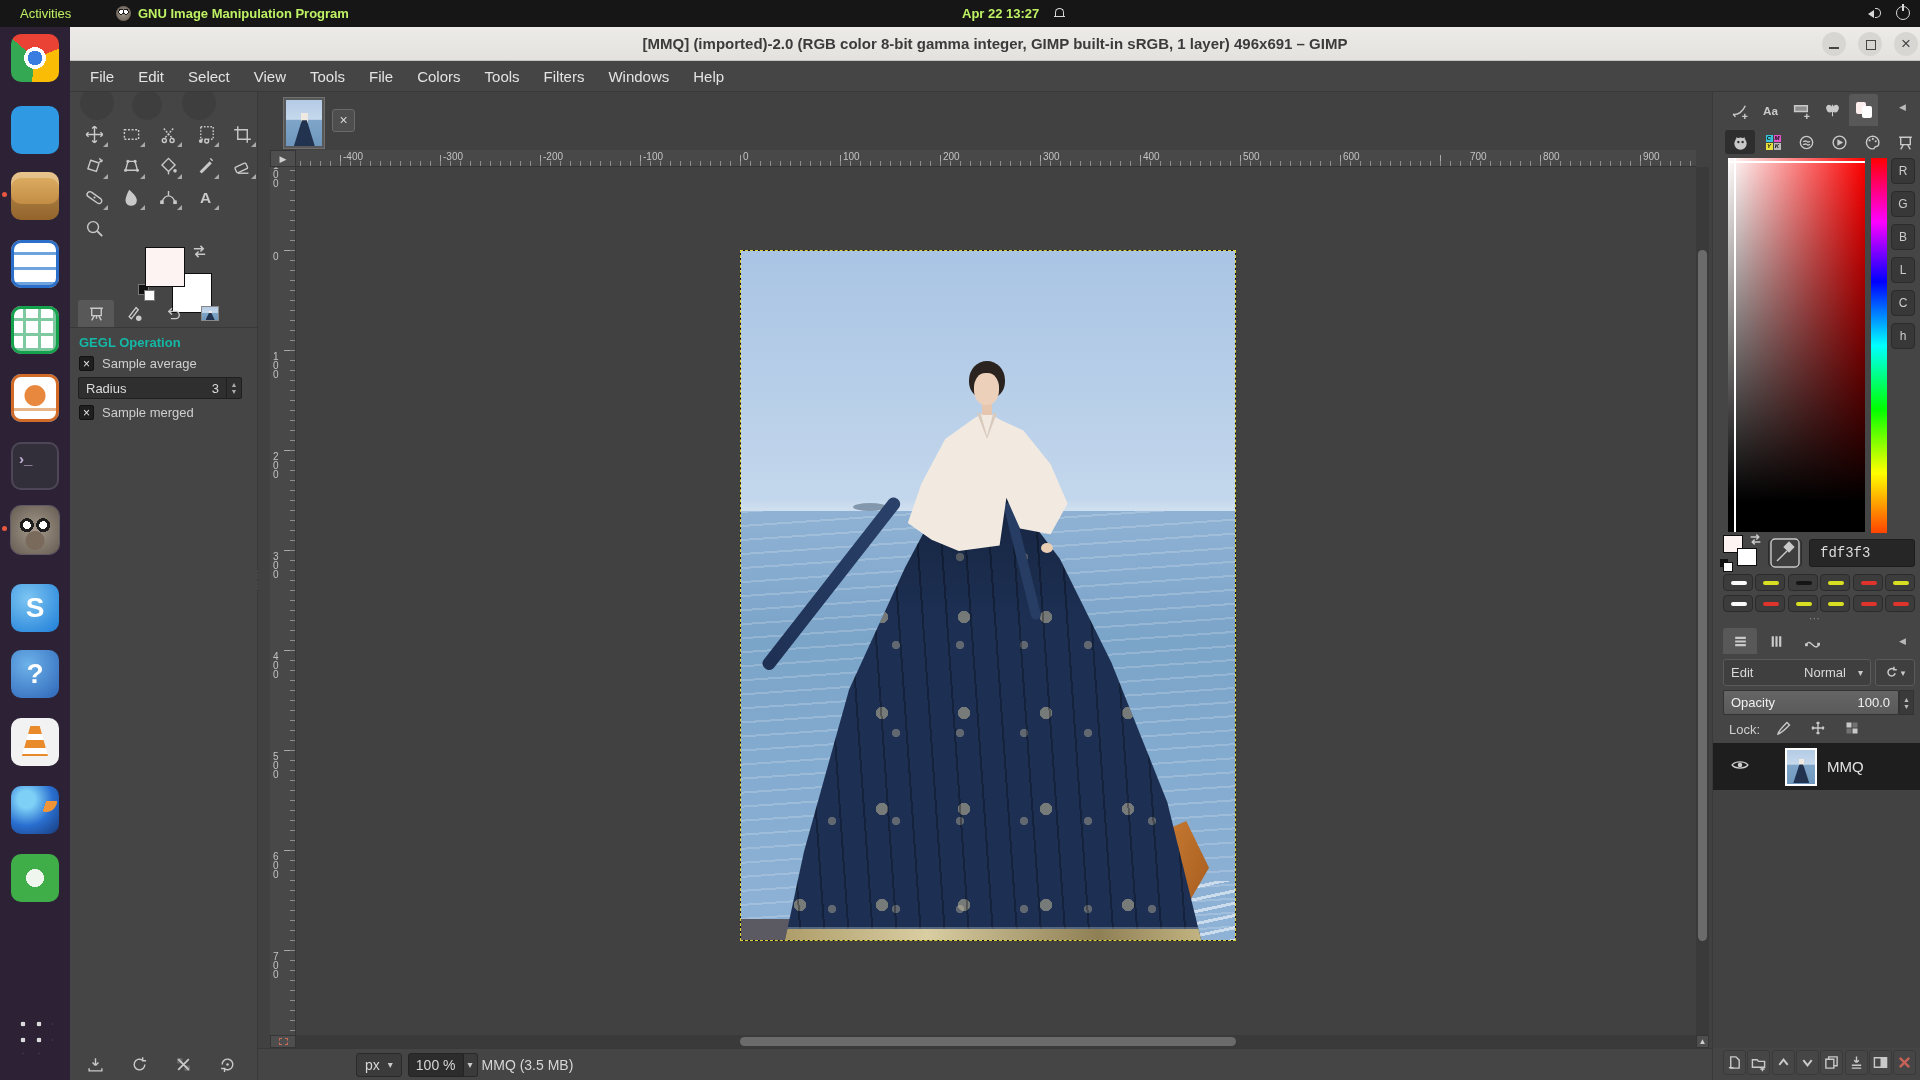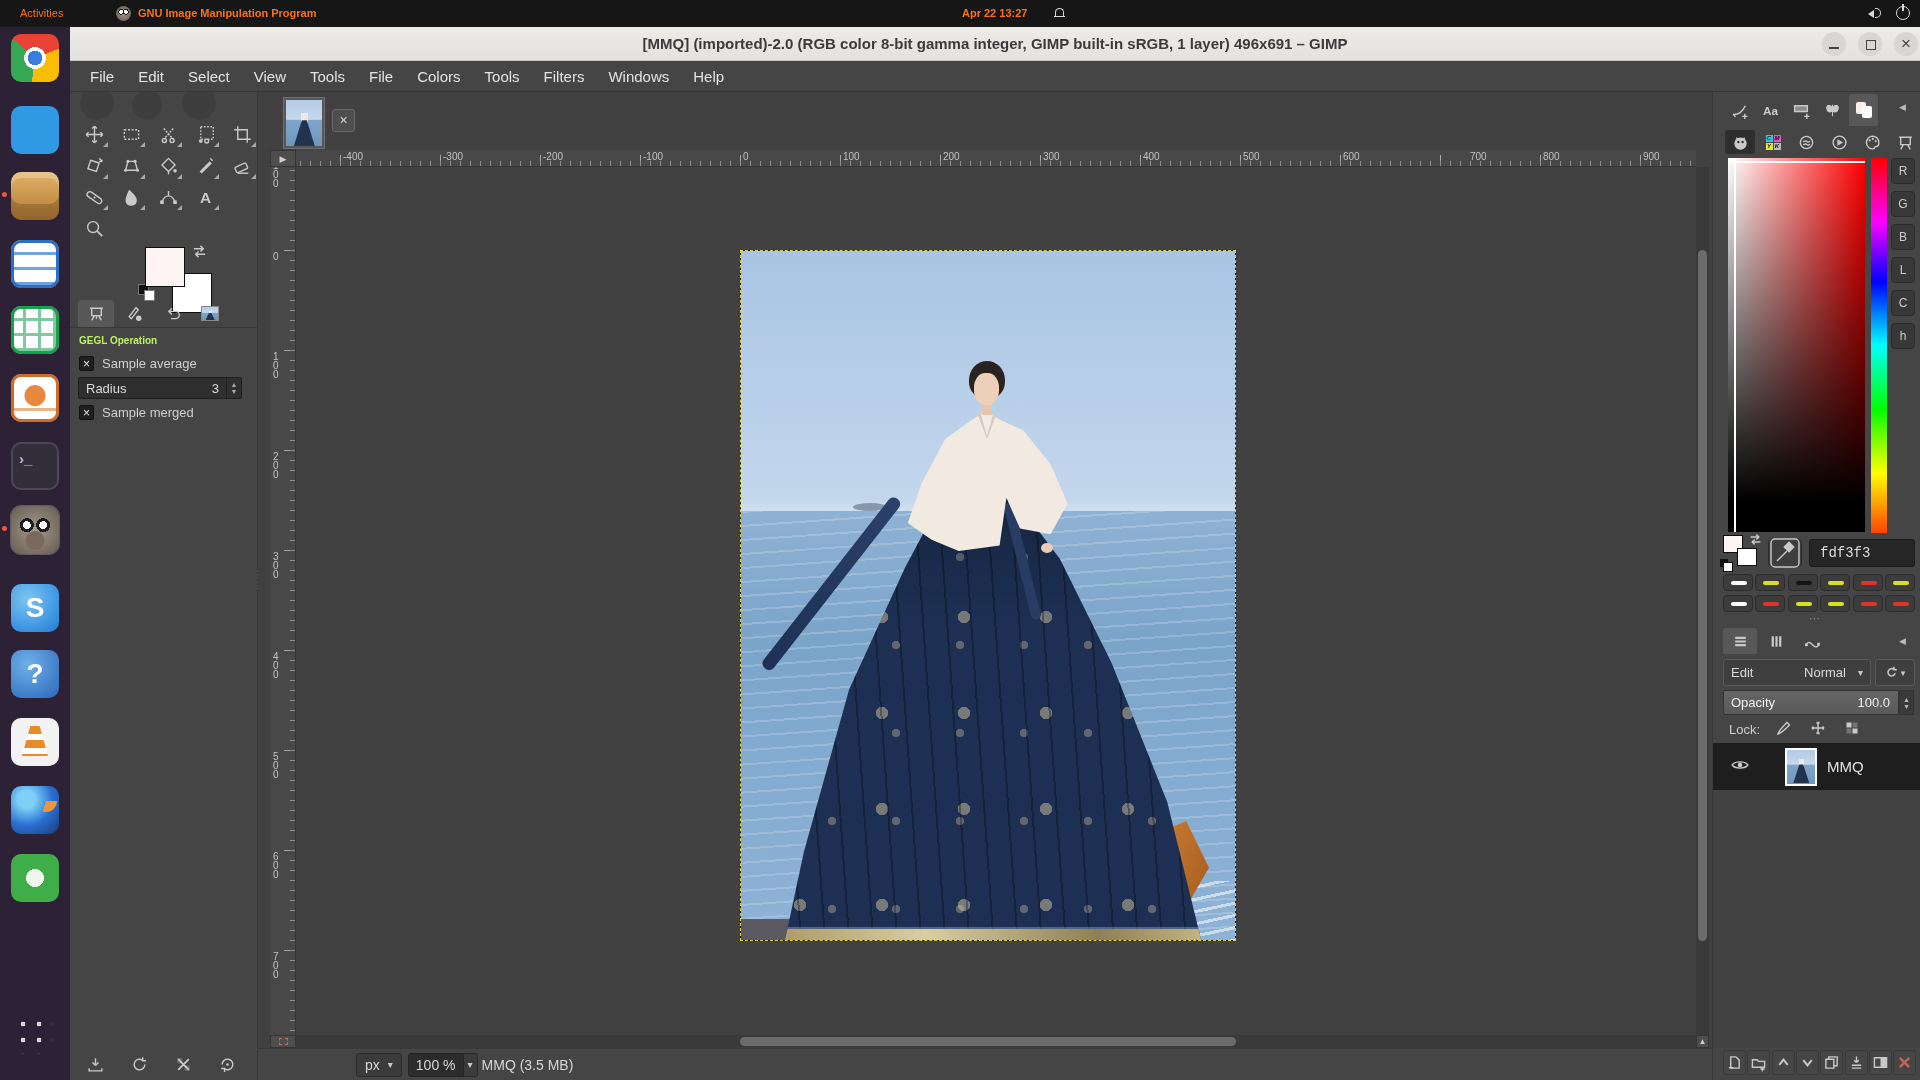--- a/index.html
+++ b/index.html
@@ -1,21 +1,21 @@
 <!DOCTYPE html>
 <html><head>
 <meta charset="utf-8">
 <style>
   html,body{margin:0;padding:0;background:#222;}
   *{box-sizing:border-box;font-family:"Liberation Sans","DejaVu Sans",sans-serif;}
   #stage{position:relative;width:1920px;height:1080px;background:#454545;overflow:hidden;}
   .abs{position:absolute;}
 
   
-  #topbar{left:0;top:0;width:1920px;height:36px;background:#161616;color:#f97316;font-size:11px;}
+  #topbar{left:0;top:0;width:1920px;height:36px;background:#161616;color:#bef264;font-size:13px;}
   #topbar .activities{left:14px;top:0;height:27px;line-height:27px;padding:0 6px;}
   #topbar .appname{left:116px;top:0;height:27px;line-height:27px;display:flex;align-items:center;gap:7px;font-weight:bold;}
   .wilber-mini{width:15px;height:15px;border-radius:50%;background:radial-gradient(circle at 35% 38%,#fff 0 2px,#1a1a1a 2px 3px,transparent 3px),radial-gradient(circle at 65% 38%,#fff 0 2px,#1a1a1a 2px 3px,transparent 3px),radial-gradient(#a09588,#5f564d);}
   #topbar .clock{left:962px;top:0;height:27px;line-height:27px;font-weight:bold;}
   .bell{left:1053px;top:7px;width:13px;height:13px;}
   .bell i{display:block;width:9px;height:8px;margin:1px auto 0;border:1.2px solid #d8d8d8;border-bottom:none;border-radius:5px 5px 0 0;}
   .bell b{display:block;width:11px;height:1.4px;background:#d8d8d8;margin:0 auto;}
   .spk{left:1868px;top:7px;width:14px;height:13px;}
   .spk i{position:absolute;left:0;top:3px;border:4px solid transparent;border-right:6px solid #d8d8d8;border-left:none;}
   .spk b{position:absolute;left:7px;top:1px;width:6px;height:10px;border:1.4px solid #d8d8d8;border-left:none;border-radius:0 7px 7px 0;}
@@ -66,21 +66,21 @@
   .wilber-mark i{position:absolute;border-radius:50%;background:#393939;}
   .tool{position:absolute;width:32px;height:30px;display:flex;align-items:center;justify-content:center;}
   .tool svg{width:19px;height:19px;}
   .tool.grp::after{content:"";position:absolute;right:2px;bottom:2px;border-left:5px solid transparent;border-bottom:5px solid #a9a9a9;}
   .fgbg .sq{position:absolute;width:40px;height:40px;border:1.5px solid #0e0e0e;}
   .fgbg .swap svg{width:15px;height:15px;}
   .fgbg .mini b{position:absolute;width:11px;height:11px;border:1px solid #777;}
   .dtab{position:absolute;width:36px;height:27px;display:flex;align-items:center;justify-content:center;border-radius:3px 3px 0 0;}
   .dtab.sel{background:#585858;}
   .dtab svg{width:17px;height:17px;}
-  .panel-title{font-size:10px;font-weight:bold;color:#bef264;}
+  .panel-title{font-size:13px;font-weight:bold;color:#14b8a6;}
   .chk{position:absolute;display:flex;align-items:center;gap:8px;color:#cfcfcf;font-size:13px;}
   .chk .box{width:15px;height:15px;background:#1f1f1f;border:1px solid #121212;border-radius:2px;color:#e8e8e8;font-size:12px;line-height:14px;text-align:center;}
   .spinscale{position:absolute;background:#2f2f2f;border:1px solid #1f1f1f;border-radius:2px;color:#dcdcdc;font-size:13px;}
   .spinscale .lab{position:absolute;left:7px;top:3px;}
   .spinscale .val{position:absolute;right:22px;top:3px;}
   .spin{position:absolute;right:0;top:0;width:15px;height:100%;border-left:1px solid #1f1f1f;display:flex;flex-direction:column;align-items:center;justify-content:center;color:#aaa;font-size:7px;line-height:7px;}
   .flatbtn{position:absolute;width:26px;height:26px;display:flex;align-items:center;justify-content:center;}
   .flatbtn svg{width:17px;height:17px;}
 
   

